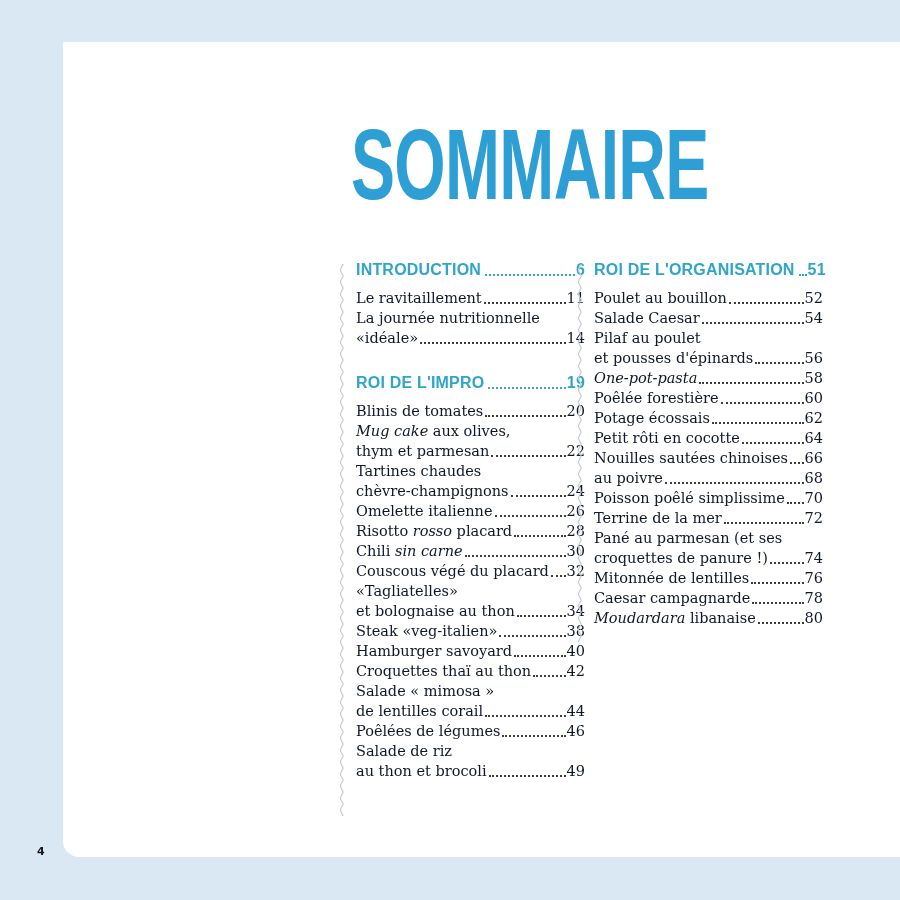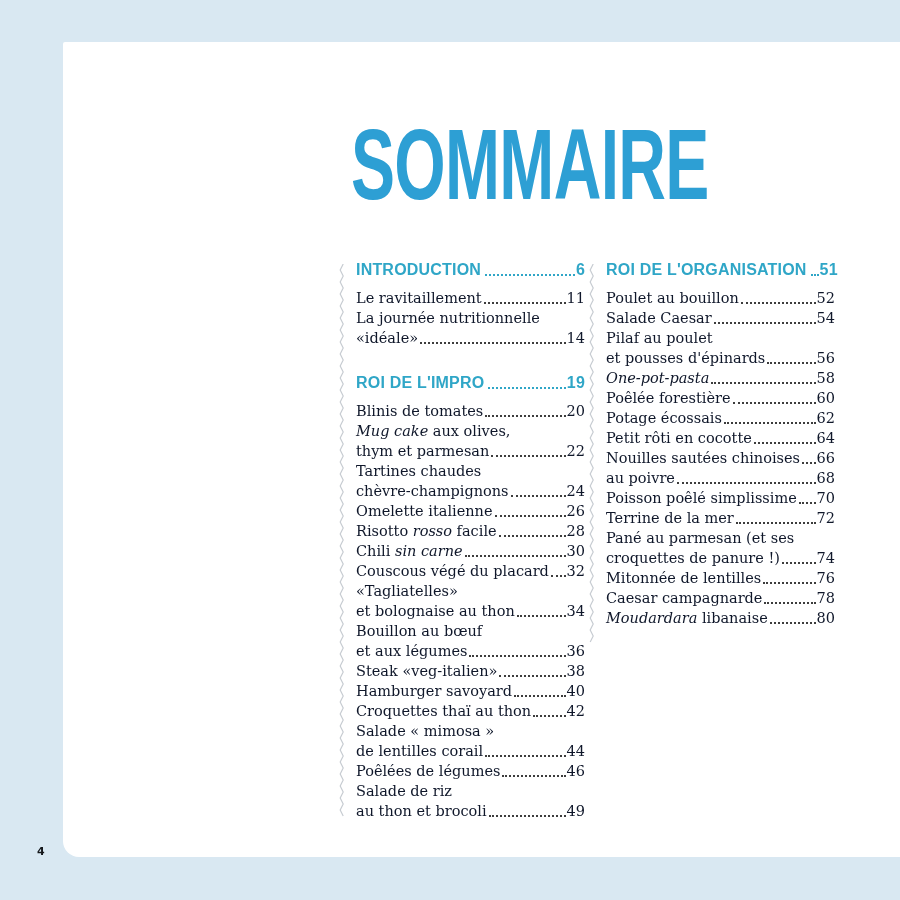--- a/index.html
+++ b/index.html
@@ -22,21 +22,21 @@
     color:#2d9fd4;
     transform:scaleX(0.66); transform-origin:50% 0;
   }
   .pagenum {
     position:absolute; left:37px; top:845px;
     font-family:"DejaVu Sans", sans-serif; font-size:11px; font-weight:bold;
     color:#15181c;
   }
   .col { position:absolute; width:246px; padding-left:17px; box-sizing:border-box; }
   .col-left  { left:276px; top:219px; }
-  .col-right { left:526px; top:219px; }
+  .col-right { left:514px; top:219px; }
   .zigzag { position:absolute; left:0; top:3px; }
   .section + .section { margin-top:26px; }
   .hrow {
     display:flex; align-items:flex-end;
     font-family:"Liberation Sans", sans-serif; font-weight:bold;
     font-size:16px; line-height:18px; letter-spacing:0.2px;
     color:#2fa6c7; margin-bottom:9px; white-space:nowrap;
   }
   .hdots { flex:1; min-width:8px; border-bottom:2.5px dotted #2fa6c7; margin:0 1px 3px 4px; }
   .entries {
@@ -111,21 +111,21 @@
             </div>
             <div class="entry">
               <div class="erow">
                 <span class="etext"><span>Omelette italienne</span></span>
                 <span class="edots"></span>
                 <span class="epage">26</span>
               </div>
             </div>
             <div class="entry">
               <div class="erow">
-                <span class="etext"><span>Risotto </span><span class="it">rosso</span><span> facile </span></span>
+                <span class="etext"><span>Risotto </span><span class="it">rosso</span><span> placard </span></span>
                 <span class="edots"></span>
                 <span class="epage">28</span>
               </div>
             </div>
             <div class="entry">
               <div class="erow">
                 <span class="etext"><span>Chili </span><span class="it">sin carne</span><span> </span></span>
                 <span class="edots"></span>
                 <span class="epage">30</span>
               </div>
@@ -136,28 +136,20 @@
                 <span class="edots"></span>
                 <span class="epage">32</span>
               </div>
             </div>
             <div class="entry">
               <div class="eline"><span class="etext"><span>«Tagliatelles»</span></span></div>
               <div class="erow">
                 <span class="etext"><span>et bolognaise au thon </span></span>
                 <span class="edots"></span>
                 <span class="epage">34</span>
-              </div>
-            </div>
-            <div class="entry">
-              <div class="eline"><span class="etext"><span>Bouillon au bœuf</span></span></div>
-              <div class="erow">
-                <span class="etext"><span>et aux légumes</span></span>
-                <span class="edots"></span>
-                <span class="epage">36</span>
               </div>
             </div>
             <div class="entry">
               <div class="erow">
                 <span class="etext"><span>Steak «veg-italien» </span></span>
                 <span class="edots"></span>
                 <span class="epage">38</span>
               </div>
             </div>
             <div class="entry">

